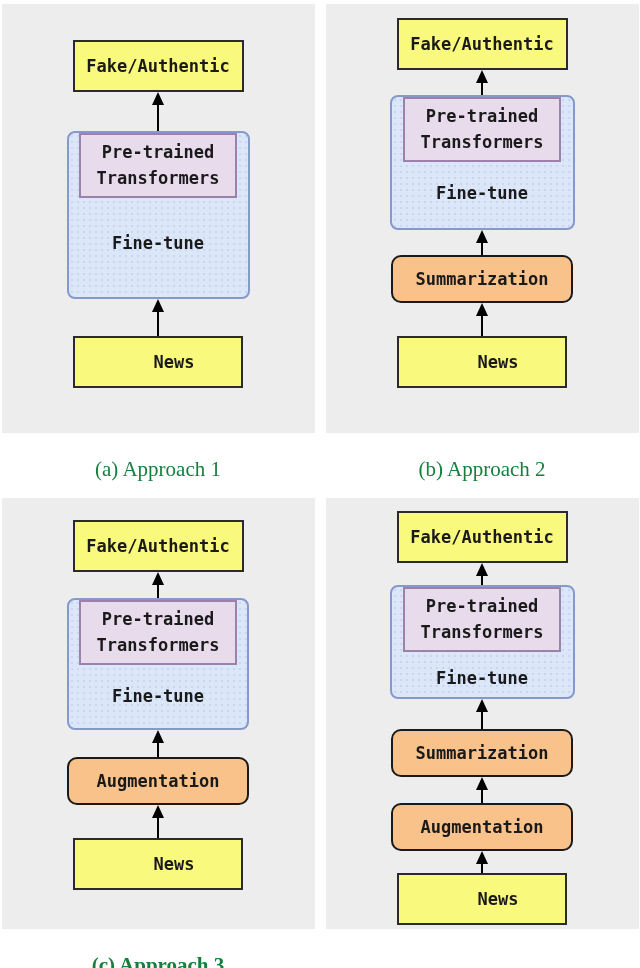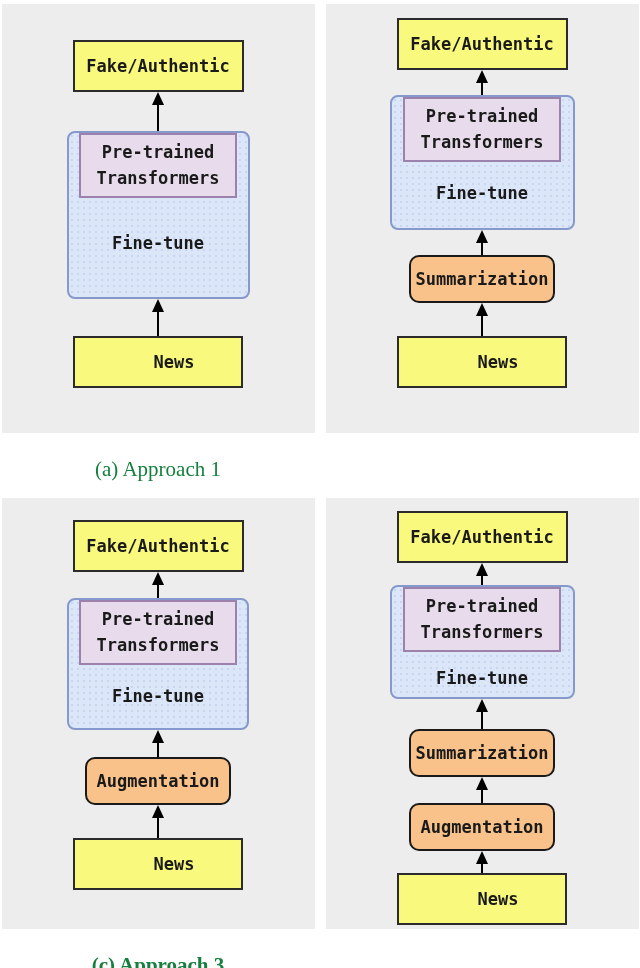--- a/index.html
+++ b/index.html
@@ -24,21 +24,21 @@
   .cap.c1{height:57px;}
   .cap.c2{height:57px;font-weight:bold;}
 
   .box{
     display:flex;align-items:center;justify-content:center;
     font-size:17px;font-weight:bold;letter-spacing:0;
     box-sizing:border-box;text-align:center;flex:none;
   }
   .yellow{background:#f9f97e;border:2px solid #2b2b2b;width:171px;height:52px;}
   .news{width:170px;padding-left:32px;}
-  .orange{background:#f9c28a;border:2px solid #1a1a1a;border-radius:10px;width:146px;height:48px;}
+  .orange{background:#f9c28a;border:2px solid #1a1a1a;border-radius:10px;width:182px;height:48px;}
   .purple{
     background:#e8dcec;border:2px solid #9d81ad;width:158px;
     padding:4px 0;line-height:1.55;
   }
   .blue{
     background:#dbe6f8;
     background-image:radial-gradient(#c9d6ef 1px, transparent 1.2px);
     background-size:6px 6px;
     border:2px solid #8599cc;border-radius:8px;
     display:flex;flex-direction:column;align-items:center;justify-content:flex-start;
@@ -105,20 +105,21 @@
           <span class="head"></span>
           <span class="line"></span>
         </div>
         <div class="box orange">Summarization</div>
         <div class="arrow h33">
           <span class="head"></span>
           <span class="line"></span>
         </div>
         <div class="box yellow news">News</div>
       </div>
+      <div class="cap c1">(b) Approach 2</div>
     </div>
 
   </div>
 
   <div class="row">
 
     <div class="col">
       <div class="panel r2">
         <div class="box yellow mt22">Fake/Authentic</div>
         <div class="arrow h26">

